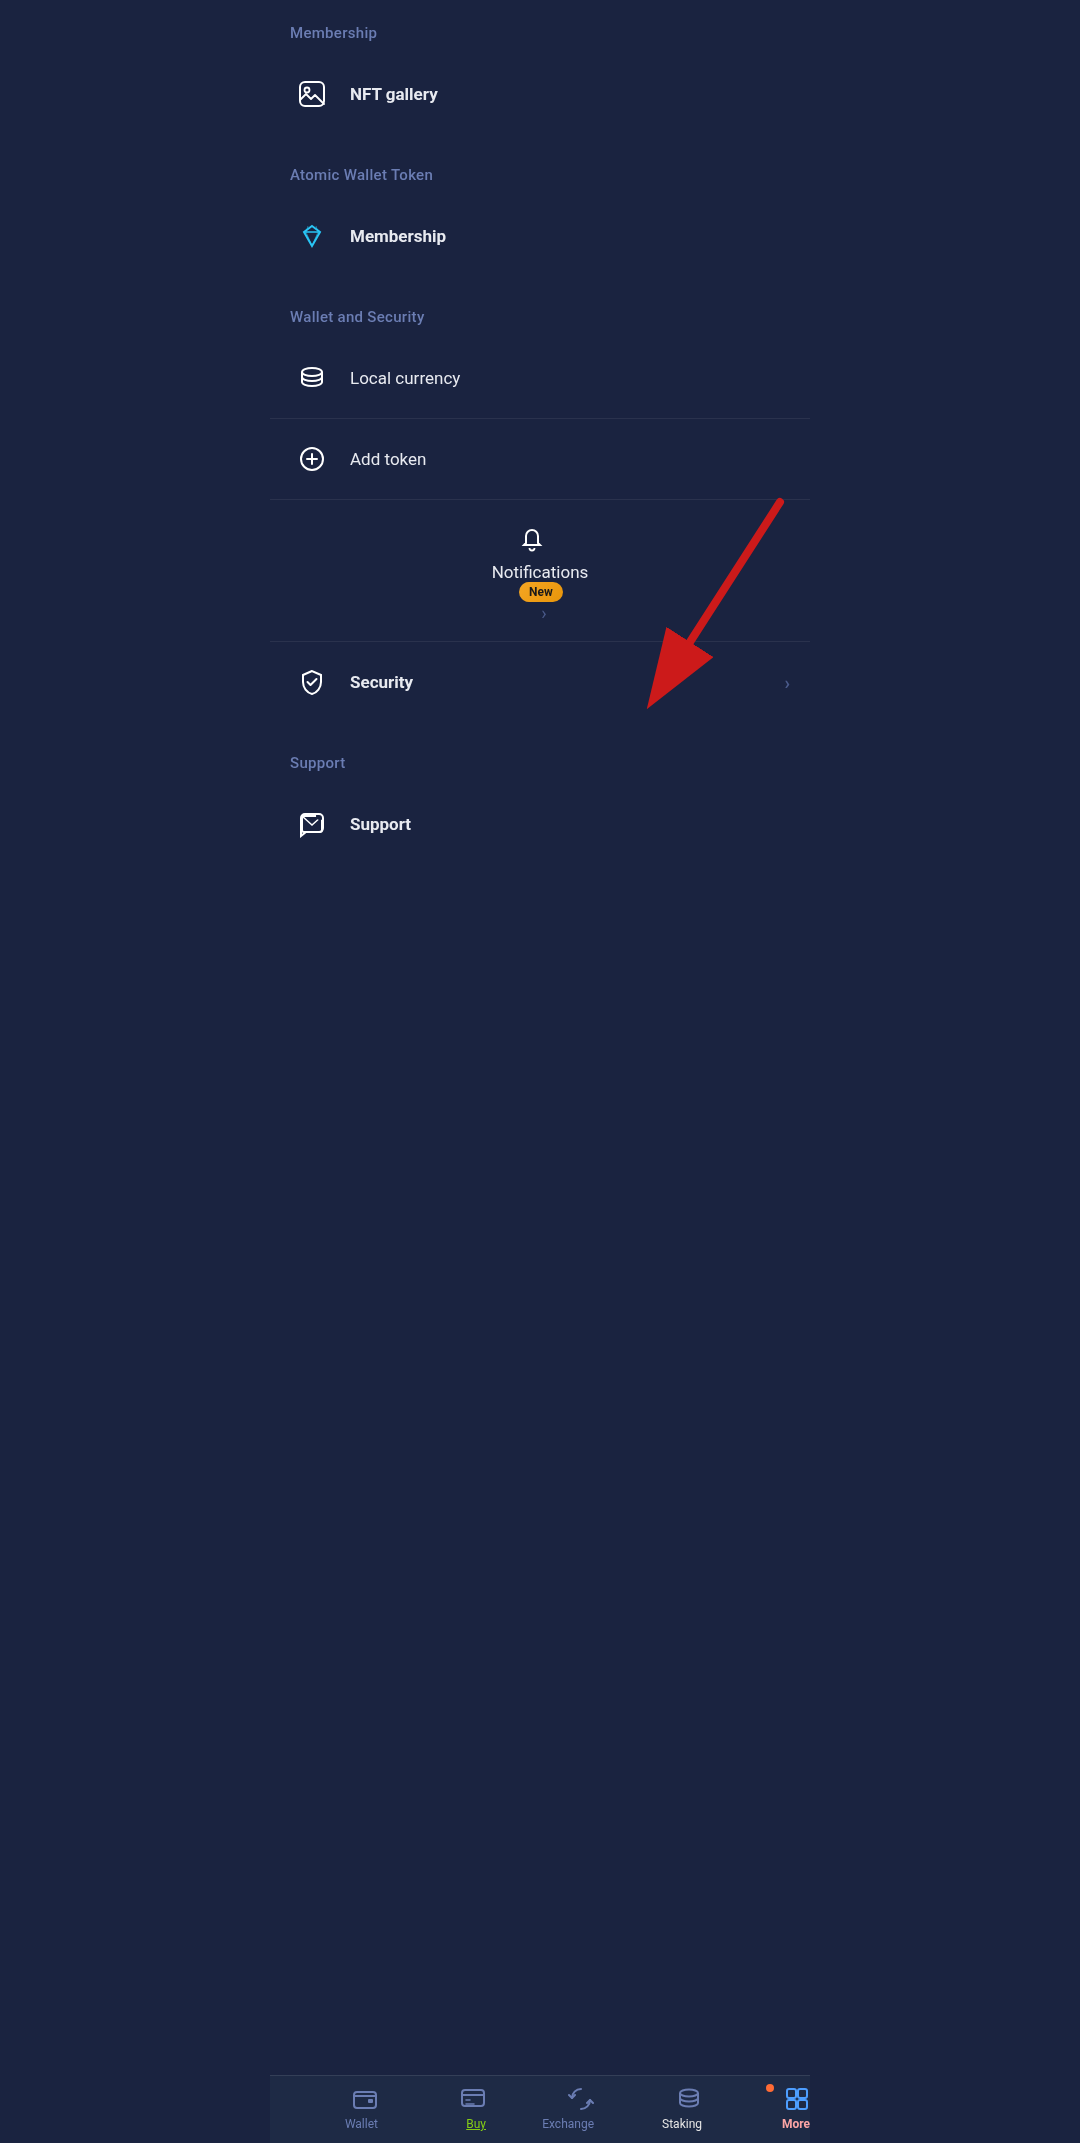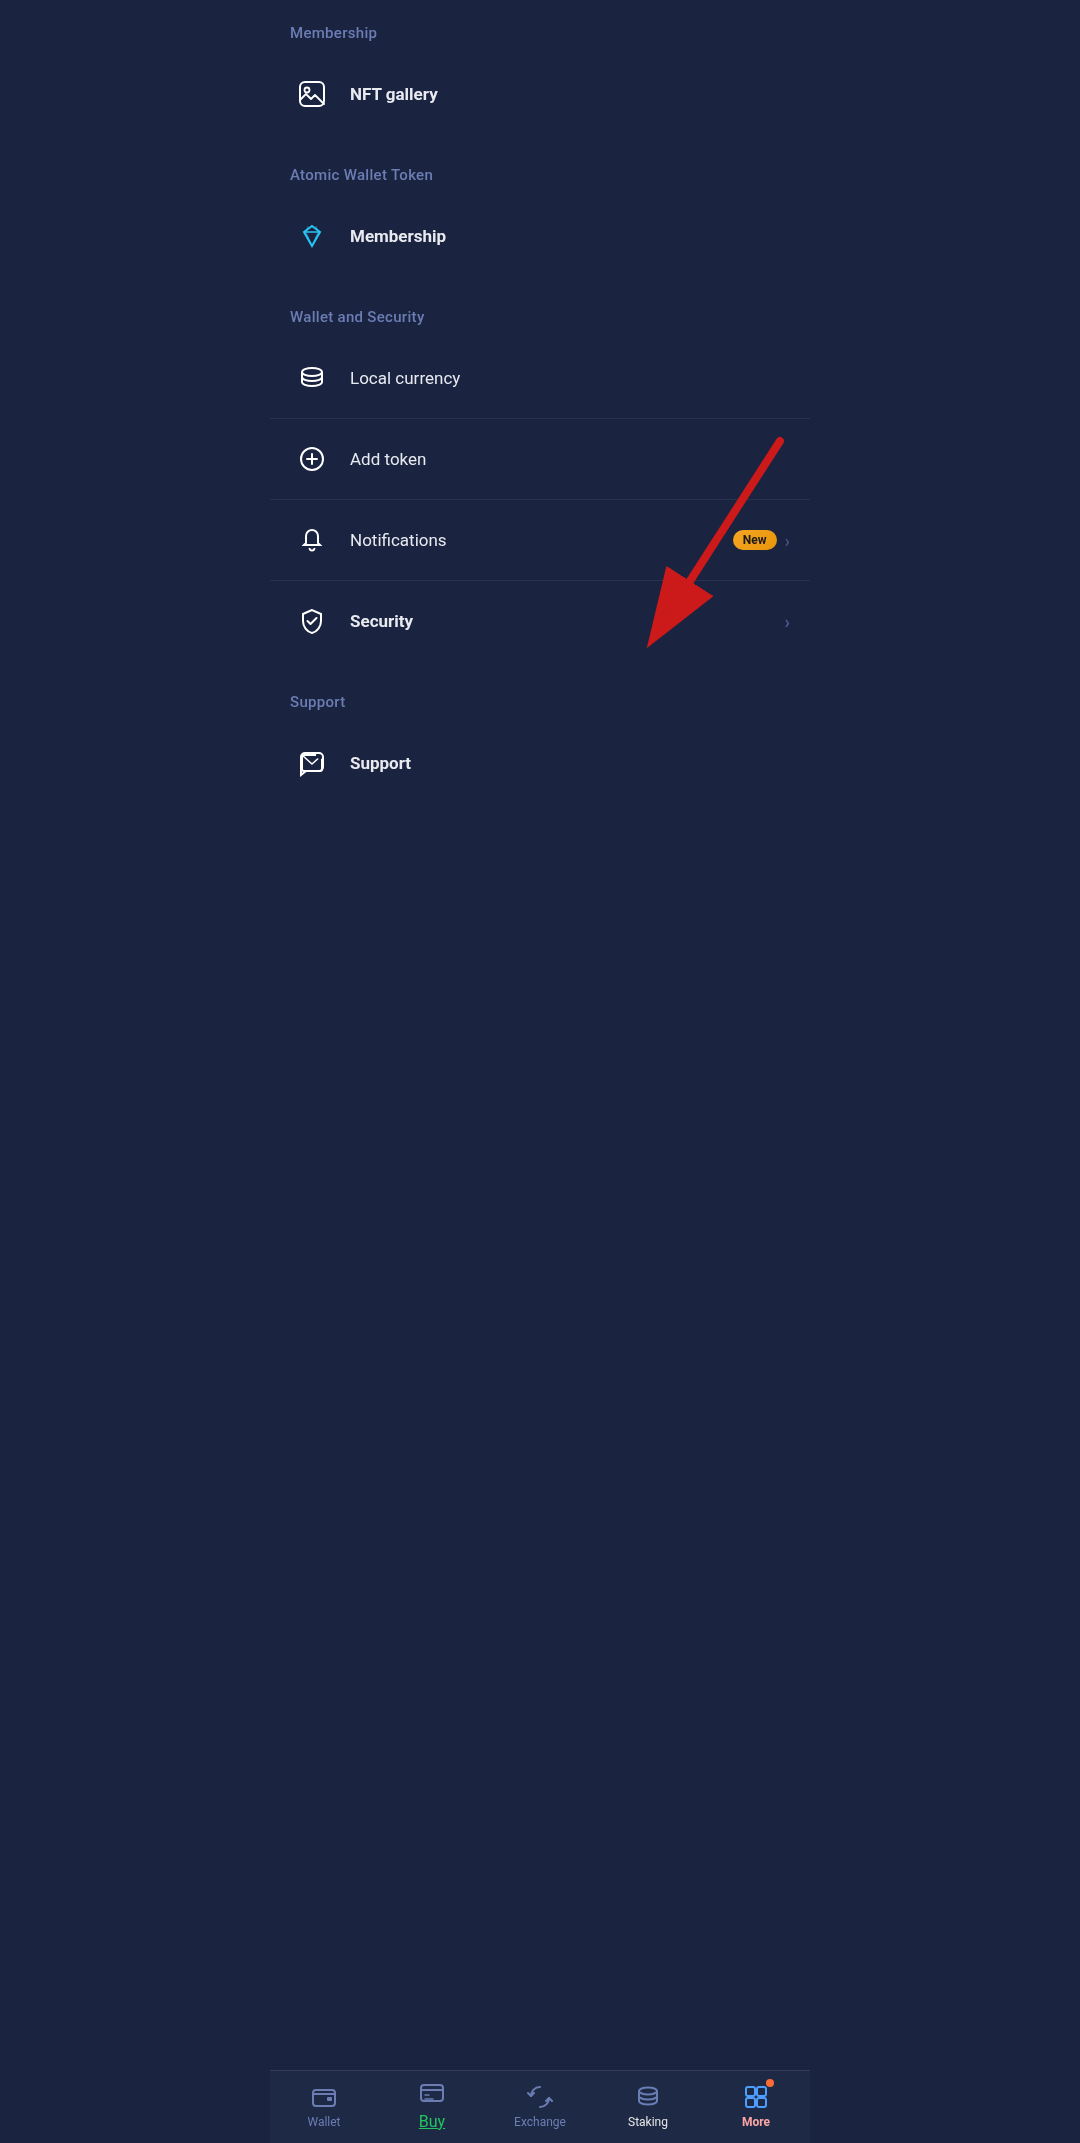--- a/index.html
+++ b/index.html
@@ -97,21 +97,21 @@
       background-color: #1e2a45;
       display: flex;
       border-top: 1px solid rgba(255,255,255,0.1);
       z-index: 100;
     }
 
     .nav-item {
       flex: 1;
       display: flex;
       flex-direction: column;
-      align-items: center;
+      align-items: flex-end;
       justify-content: center;
       padding: 10px 0 12px;
       cursor: pointer;
       color: #6b7db3;
       font-size: 12px;
       gap: 5px;
       position: relative;
     }
 
     .nav-item.active {
@@ -211,21 +211,21 @@
     <div class="menu-item">
       <div class="icon-wrapper">
         <svg class="icon-svg" viewBox="0 0 28 28" fill="none">
           <circle cx="14" cy="14" r="11" stroke="white" stroke-width="2"></circle>
           <path d="M14 9v10M9 14h10" stroke="white" stroke-width="2" stroke-linecap="round"></path>
         </svg>
       </div>
       <span class="menu-label">Add token</span>
     </div>
 
-    <div class="menu-item" style="position:relative;">
+    <div class="menu-item" style="position:relative;flex-direction:column;">
       <div class="icon-wrapper">
         <svg class="icon-svg" viewBox="0 0 28 28" fill="none">
           <path d="M14 4C10.7 4 8 6.7 8 10v7l-2 2h16l-2-2V10c0-3.3-2.7-6-6-6z" stroke="white" stroke-width="2" fill="none"></path>
           <path d="M11.5 22c0 1.4 1.1 2.5 2.5 2.5s2.5-1.1 2.5-2.5" stroke="white" stroke-width="1.8" fill="none"></path>
         </svg>
       </div>
       <span class="menu-label">Notifications</span>
       <span class="new-badge">New</span>
       <span class="chevron">›</span>
     </div>
@@ -283,21 +283,21 @@
     </svg>
     <span style="color:#6b7db3; font-size:12px;">Wallet</span>
   </div>
 
   <div class="nav-item">
     <svg class="nav-icon" viewBox="0 0 26 26" fill="none">
       <rect x="2" y="4" width="22" height="16" rx="3" stroke="#6b7db3" stroke-width="2"></rect>
       <path d="M2 9h22" stroke="#6b7db3" stroke-width="2"></path>
       <path d="M6 14h4M6 18h8" stroke="#6b7db3" stroke-width="1.5" stroke-linecap="round"></path>
     </svg>
-    <span style="color:#22c55e; font-size:16px;text-decoration:underline;">Buy</span>
+    <span style="color:#84cc16; font-size:12px;text-decoration:underline;">Buy</span>
   </div>
 
   <div class="nav-item">
     <svg class="nav-icon" viewBox="0 0 26 26" fill="none">
       <path d="M13 3C8 3 4 7 4 12" stroke="#6b7db3" stroke-width="2" stroke-linecap="round"></path>
       <path d="M13 23C18 23 22 19 22 14" stroke="#6b7db3" stroke-width="2" stroke-linecap="round"></path>
       <path d="M1 9l3 3 3-3" stroke="#6b7db3" stroke-width="2" stroke-linecap="round" stroke-linejoin="round"></path>
       <path d="M25 17l-3-3-3 3" stroke="#6b7db3" stroke-width="2" stroke-linecap="round" stroke-linejoin="round"></path>
     </svg>
     <span style="color:#6b7db3; font-size:12px;">Exchange</span>

